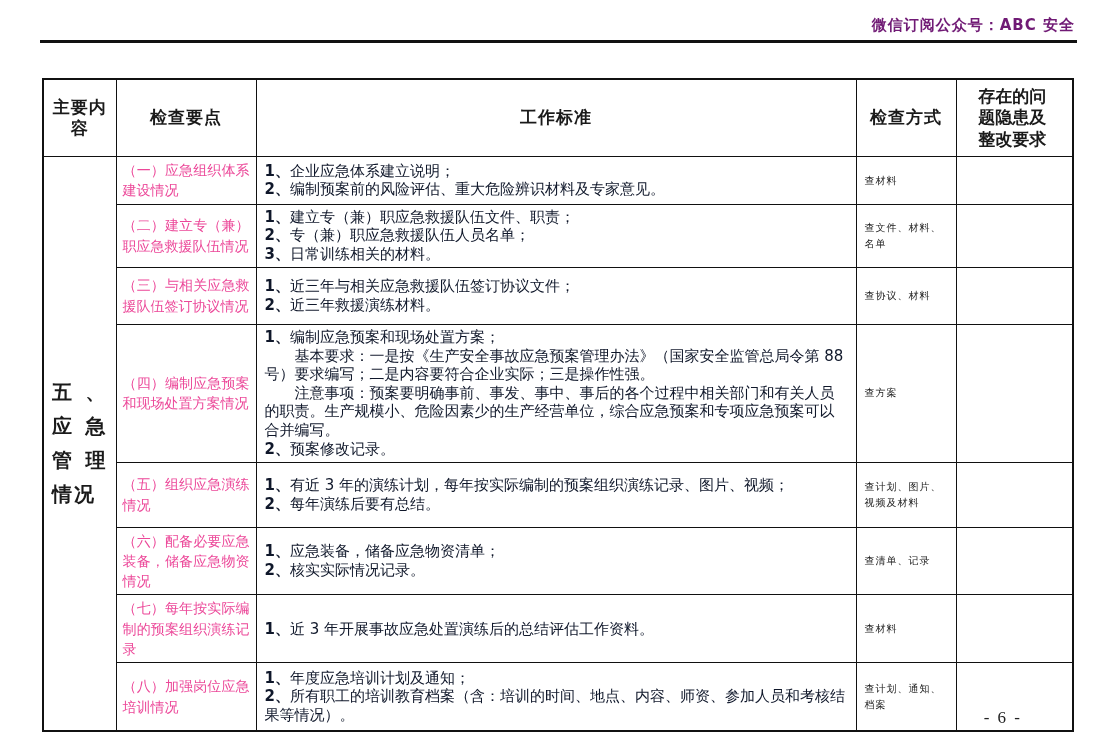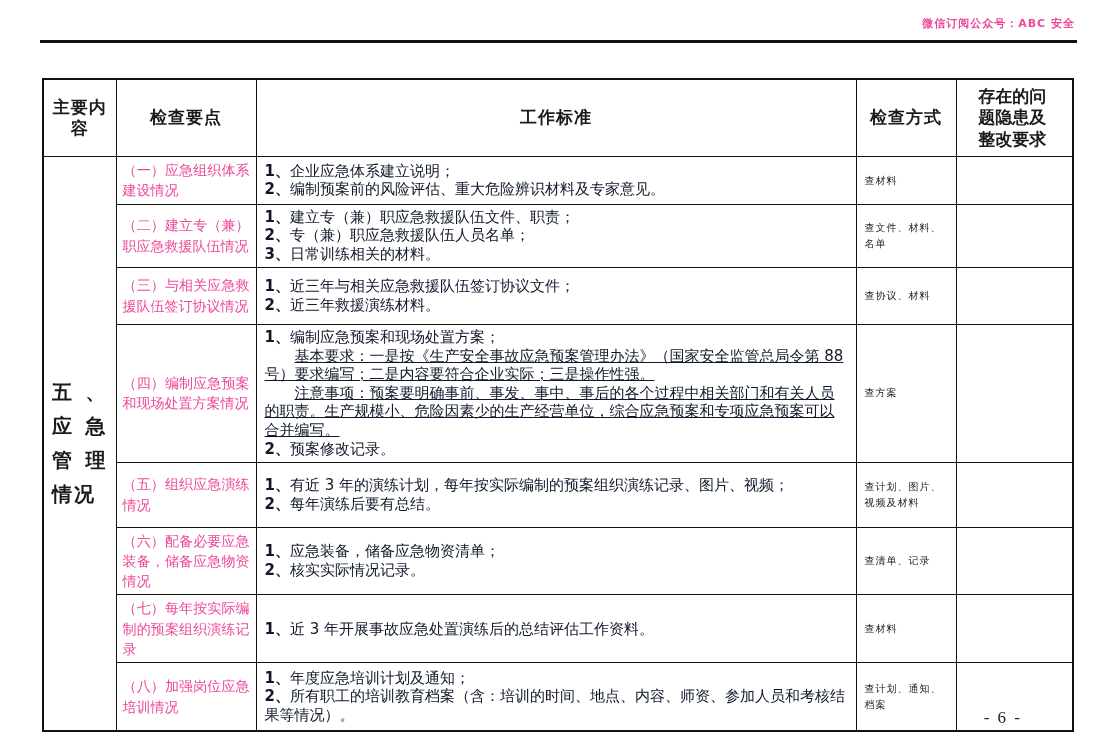--- a/index.html
+++ b/index.html
@@ -4,21 +4,21 @@
 <style>
   html,body{margin:0;padding:0;}
   body{
     width:1114px;height:737px;position:relative;overflow:hidden;
     background:#ffffff;color:#1a1a1a;
     font-family:"DejaVu Sans","Liberation Sans",sans-serif;
   }
   
   .header-note{
     position:absolute;top:16px;right:39px;
-    font-size:11px;font-weight:bold;letter-spacing:1px;color:#ec4899;
+    font-size:15px;font-weight:bold;letter-spacing:1px;color:#701a75;
   }
   .header-rule{
     position:absolute;top:40px;left:40px;width:1037px;height:3px;
     background:#111;
   }
   
   table.doc{
     position:absolute;top:78px;left:42px;
     border-collapse:collapse;table-layout:fixed;
     width:1030px;
@@ -43,21 +43,21 @@
   td.section{
     font-size:20px;font-weight:bold;text-align:justify;
     letter-spacing:2px;line-height:1.7;padding:14px 8px;
   }
   td.point{
     font-size:14px;line-height:1.45;text-align:justify;
     padding:3px 6px;color:#ec4899;
   }
   td.std{font-size:15px;padding:3px 8px;color:#0f172a;}
   td.std .line{line-height:18.6px;}
-  td.std .indent{text-indent:2em;text-decoration:underline;}
+  td.std .indent{text-indent:2em;}
   td.std b{font-weight:bold;}
   td.method{font-size:10px;line-height:1.55;letter-spacing:1px;color:#222;padding:13px 8px;}
   td.issue{background:#fff;}
 
   
   .page-number{
     position:absolute;top:708px;right:92px;
     font-family:"Liberation Serif","DejaVu Serif",serif;
     font-size:17px;color:#222;letter-spacing:2px;
   }

